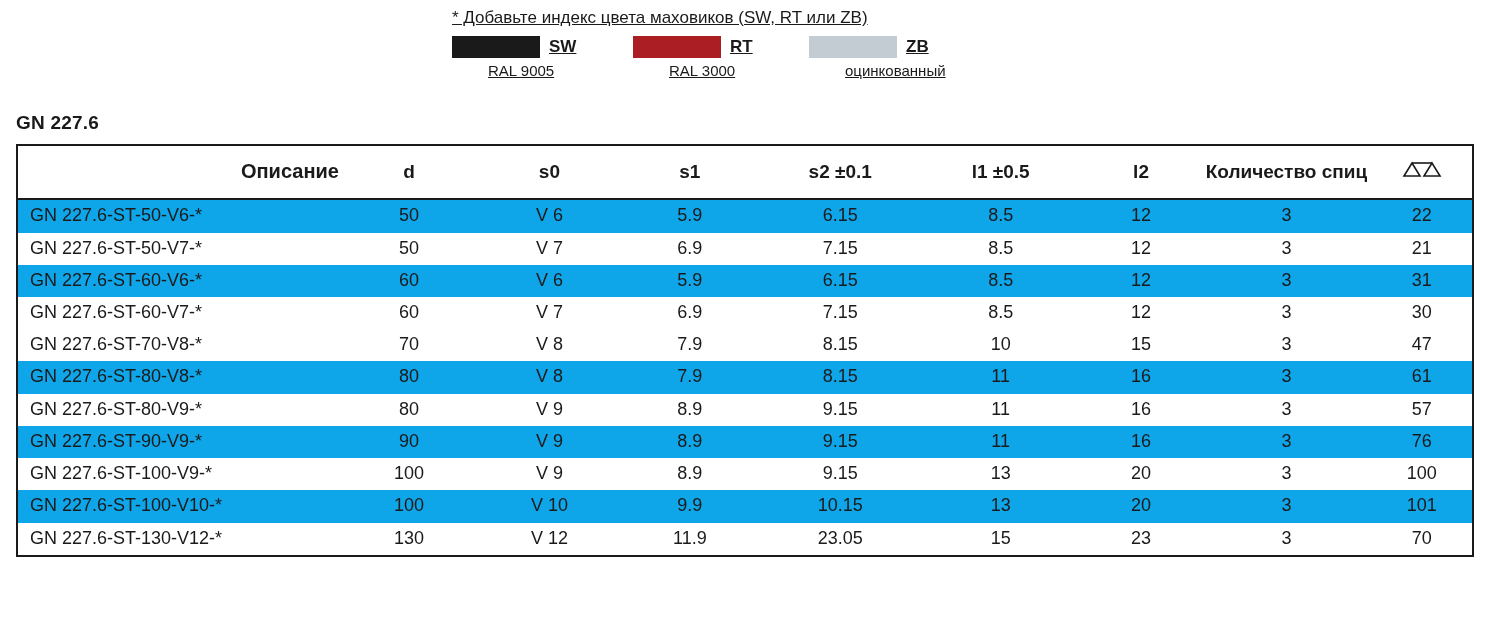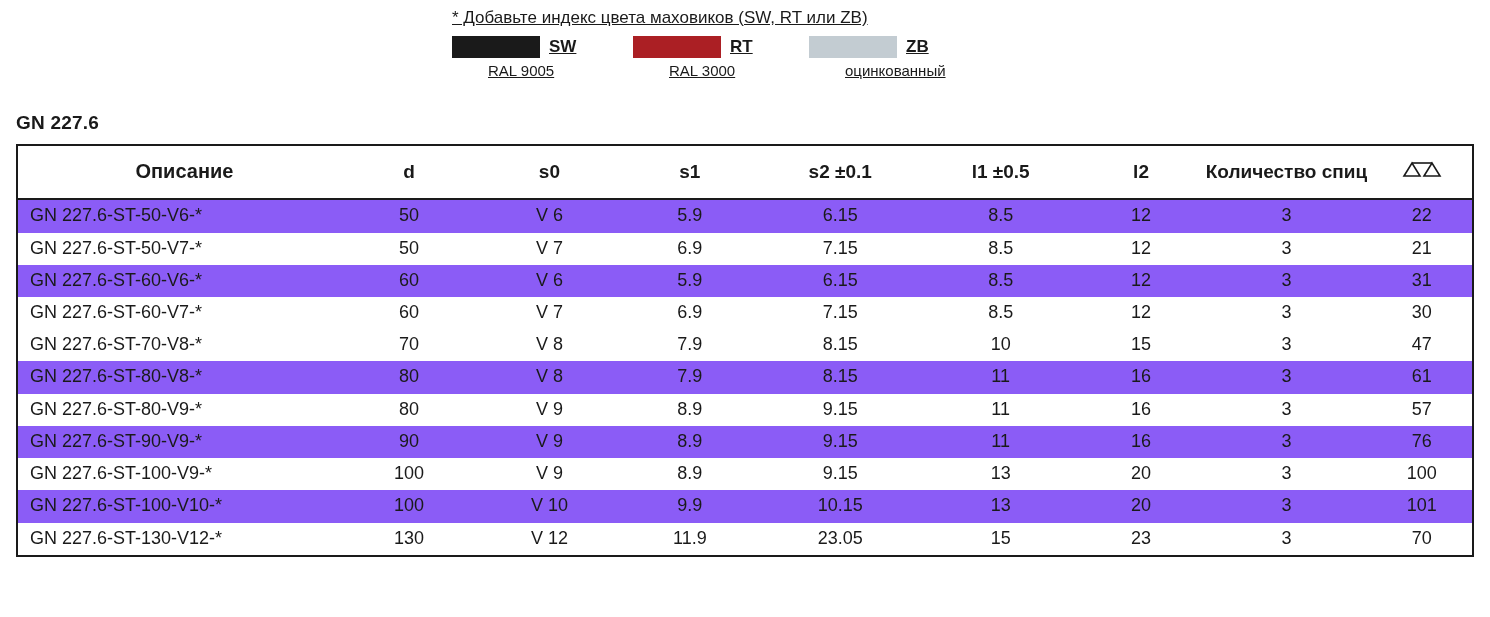--- a/index.html
+++ b/index.html
@@ -94,37 +94,37 @@
   table.spec thead th {
     font-size: 19px;
     font-weight: bold;
     padding: 12px 0 14px 0;
     text-align: center;
     vertical-align: middle;
     border-bottom: 2px solid #1a1a1a;
     line-height: 1.12;
   }
   table.spec thead th.desc {
-    text-align: center;
+    text-align: right;
     padding-left: 12px;
     font-size: 20px;
   }
   table.spec tbody td {
     font-size: 18px;
     text-align: center;
     padding: 5px 0 6px 0;
     line-height: 1.18;
     color: #1a1a1a;
   }
   table.spec tbody td.desc {
     text-align: left;
     padding-left: 12px;
   }
   table.spec tbody tr.alt td {
-    background: #8b5cf6;
+    background: #0ea5e9;
   }
   .scale-icon {
     display: inline-block;
     vertical-align: middle;
   }
 </style>
 </head>
 <body>
 
 <div class="color-note">

